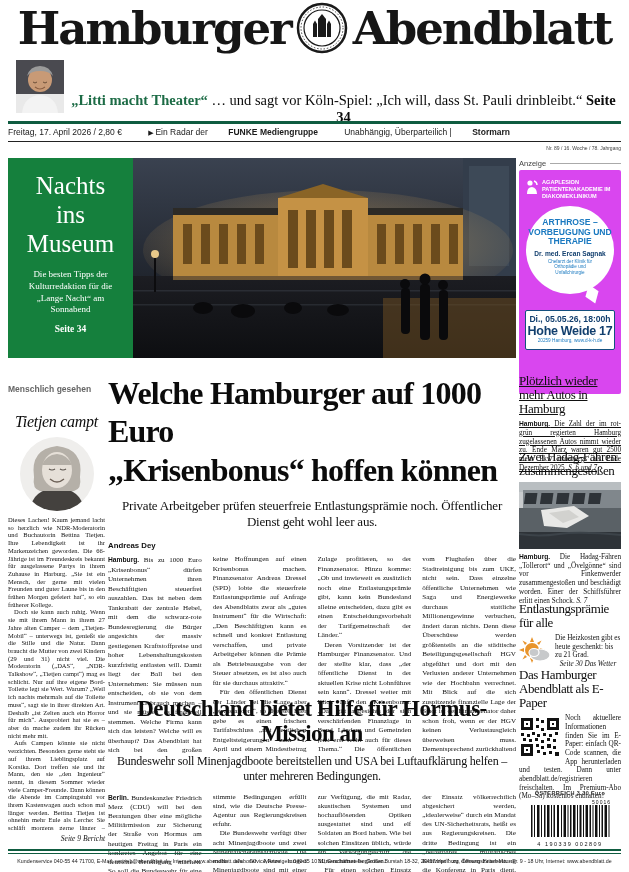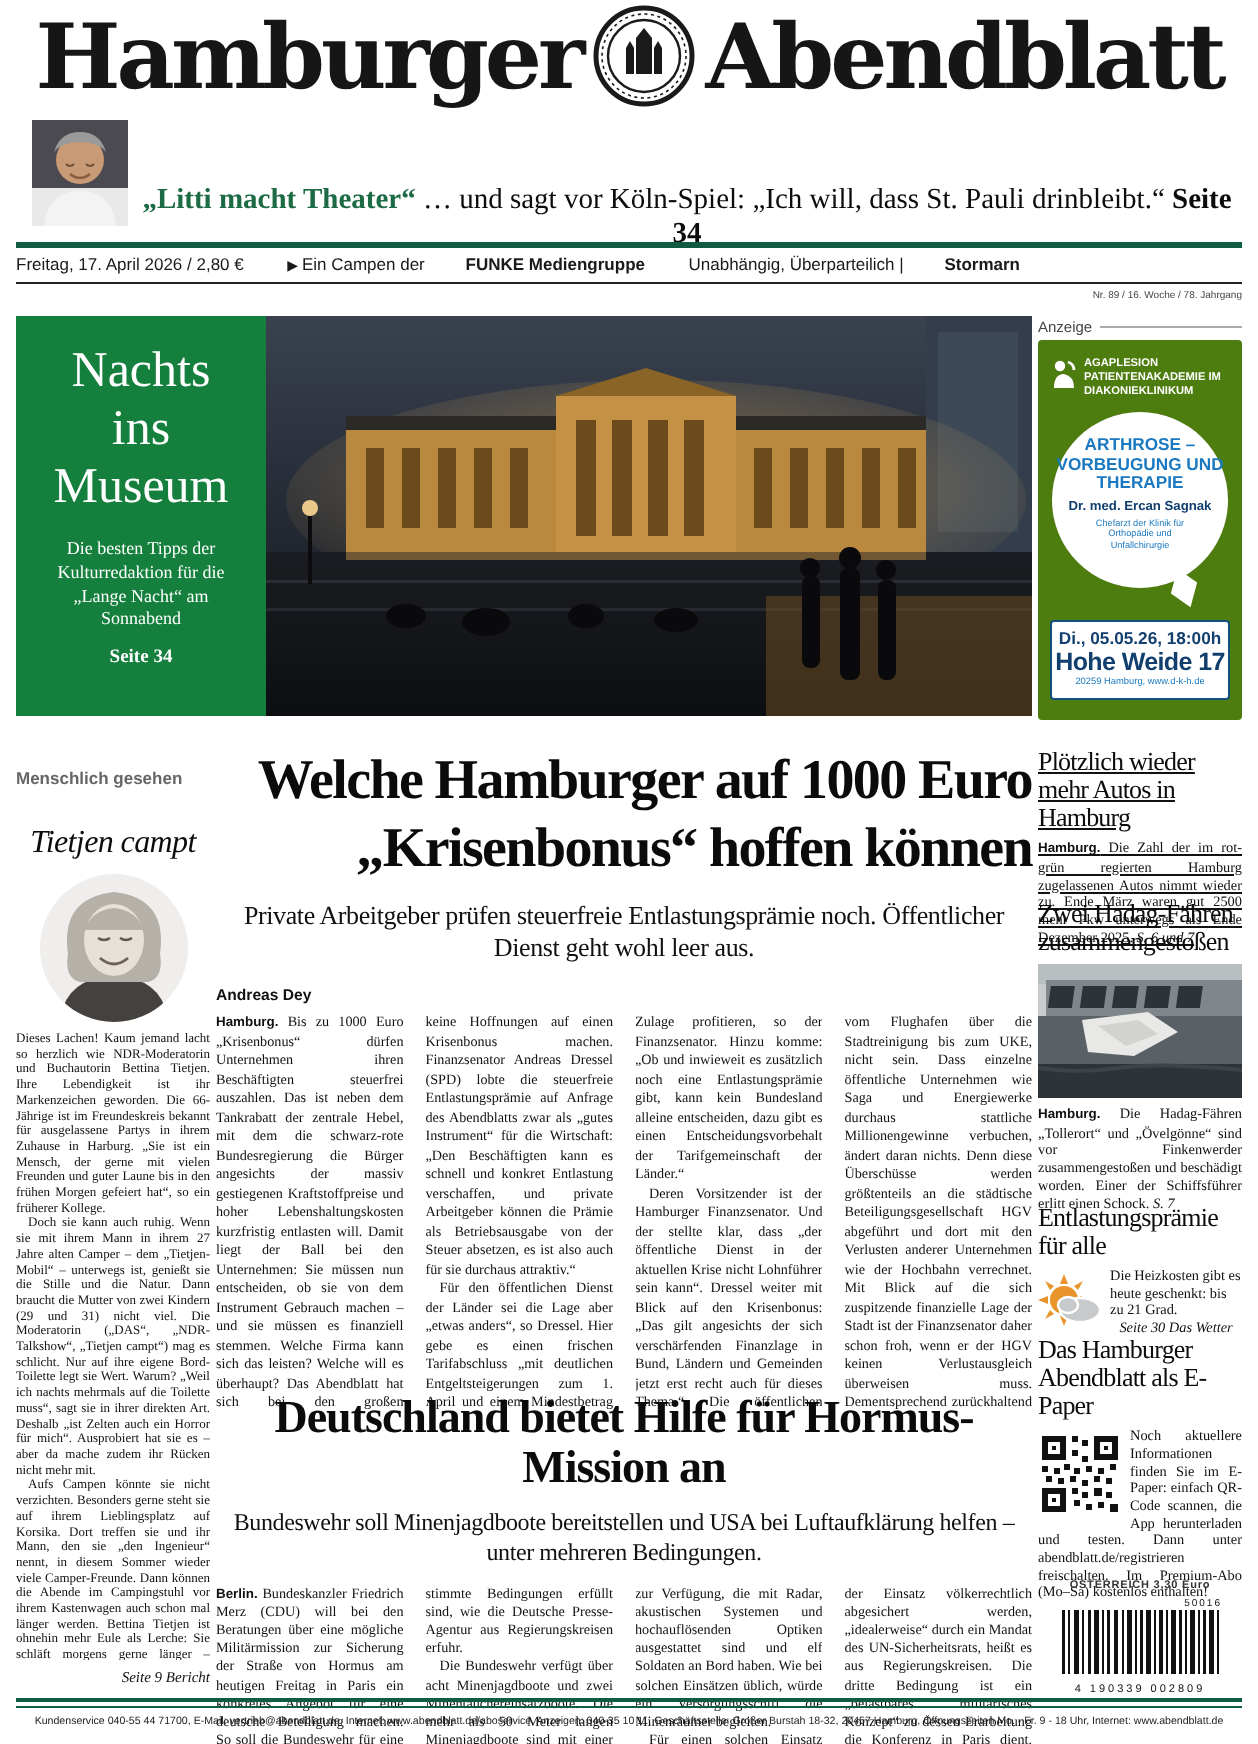--- a/index.html
+++ b/index.html
@@ -38,21 +38,21 @@
   .left-col { position:absolute; top:384px; left:8px; width:97px; }
   .kicker { font-family:"Liberation Sans", sans-serif; font-weight:bold; font-size:8.5px; color:#666; }
   .lc-head { margin-top:19px; text-align:center; font-style:italic; font-size:16px; letter-spacing:-0.3px; color:#0c0c0c; }
   .portrait { width:74px; height:74px; margin:6px auto 5px; border-radius:50%; overflow:hidden; }
   .lc-body { height:314px; overflow:hidden; font-size:6.5px; line-height:7.7px; text-align:justify; }
   .lc-body p + p { text-indent:6px; }
   .lc-foot { margin-top:4px; font-style:italic; font-size:7.5px;text-align:right; }
 
   
   .article-main { position:absolute; top:374px; left:108px; width:408px; }
-  .am-h { text-align:right; font-size:28px; line-height:1.2; letter-spacing:-0.8px; color:#0b0b0b; }
+  .am-h { text-align:left; font-size:32px; line-height:1.2; letter-spacing:-0.8px; color:#0b0b0b; }
   .am-sub { margin-top:9px; text-align:center; font-size:13px; letter-spacing:-0.2px; }
   .byline { margin-top:11px; font-family:"Liberation Sans", sans-serif; font-weight:bold; font-size:7.8px; }
   .cols { margin-top:5px; display:flex; gap:11px; }
   .cols .col { flex:1 1 0; overflow:hidden; }
   .am-cols .col { height:198px; }
   .cols p { font-size:7.1px; line-height:9.5px; text-align:justify; hyphens:auto; }
   .cols p + p { text-indent:7px; }
   .lead-in { font-weight:bold; font-family:"Liberation Sans", sans-serif; font-size:6.7px; }
   .pageref { font-style:italic; }
 
@@ -61,21 +61,21 @@
   .as-h { text-align:center; font-size:23px; line-height:1.1; letter-spacing:-0.5px; color:#0b0b0b; }
   .as-sub { margin-top:7px; text-align:center; font-size:12px; letter-spacing:-0.2px; }
   .as-cols { margin-top:9px; }
   .as-cols .col { height:96px; }
   .as-cols p { line-height:9.2px; }
 
   
   .ad-label { position:absolute; top:159px; left:519px; width:102px; display:flex; align-items:center; gap:4px;
     font-family:"Liberation Sans", sans-serif; font-size:7.5px; color:#444; }
   .ad-label::after { content:""; flex:1; border-top:1px solid #aaa; }
-  .ad-box { position:absolute; top:170px; left:519px; width:102px; height:190px; background:#4d7c0f; border-radius:2px; }
+  .ad-box { position:absolute; top:170px; left:519px; width:102px; height:224px; background:#d946ef; border-radius:2px; }
   .ad-brand { position:absolute; top:9px; left:6px; right:3px; display:flex; gap:3px; color:#fff; }
   .ad-brand-lines { font-family:"Liberation Sans", sans-serif; font-weight:bold; font-size:5.6px; line-height:1.25; }
   .ad-bubble { position:absolute; top:36px; left:7px; width:88px; height:88px; background:#fff; border-radius:50%; text-align:center; padding-top:12px; }
   .ad-bubble::after { content:""; position:absolute; bottom:-6px; right:16px; width:12px; height:12px; background:#fff; transform:rotate(35deg) skew(20deg); }
   .ad-bub-title { color:#1a79c0; font-family:"Liberation Sans", sans-serif; font-weight:bold; font-size:8.6px; line-height:1.12; }
   .ad-speaker { margin-top:3px; color:#123f6e; font-family:"Liberation Sans", sans-serif; font-weight:bold; font-size:6.6px; line-height:1.1; }
   .ad-role { margin-top:2px; padding:0 14px; color:#1a79c0; font-family:"Liberation Sans", sans-serif; font-size:4.6px; line-height:1.15; }
   .ad-info { position:absolute; top:140px; left:6px; width:90px; height:40px; background:#fff; border:1px solid #14507e; border-radius:2px; text-align:center; padding-top:3px; }
   .ad-date { color:#123f6e; font-family:"Liberation Sans", sans-serif; font-weight:bold; font-size:8.6px; }
   .ad-loc { color:#123f6e; font-family:"Liberation Sans", sans-serif; font-weight:bold; font-size:12.5px; letter-spacing:-0.3px; }
@@ -135,21 +135,21 @@
   </div>
 
   <div class="teaser">
     <span class="hl">„Litti macht Theater“</span><span> … und sagt vor Köln-Spiel: „Ich will, dass St. Pauli drinbleibt.“ </span><span class="pg">Seite 34</span>
   </div>
 
   <div class="rule-green"></div>
 
   <div class="dateline">
     <span>Freitag, 17. April 2026 / 2,80 €</span>
-    <span><span class="funke-ic">▶ </span><span>Ein Campen der </span><b>FUNKE Mediengruppe</b></span>
+    <span><span class="funke-ic">▶ </span><span>Ein Radar der </span><b>FUNKE Mediengruppe</b></span>
     <span><span>Unabhängig, Überparteilich | </span><b>Stormarn</b></span>
   </div>
   <div class="thin-rule"></div>
   <div class="issue-line">Nr. 89 / 16. Woche / 78. Jahrgang</div>
 
   <section class="promo">
     <div class="promo-title">
       <div>Nachts</div>
       <div>ins</div>
       <div>Museum</div>

